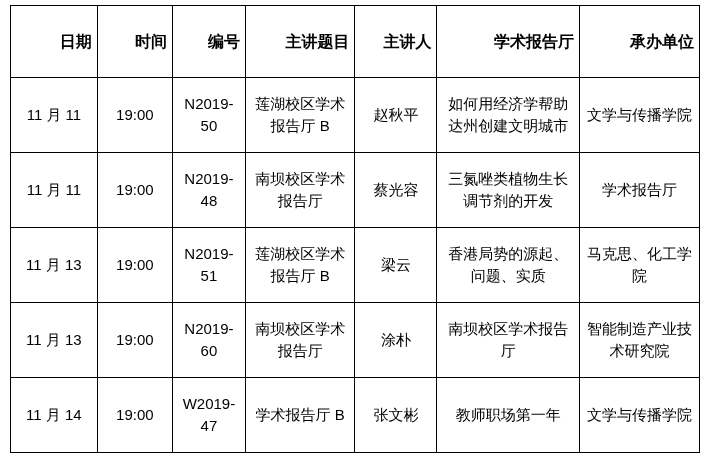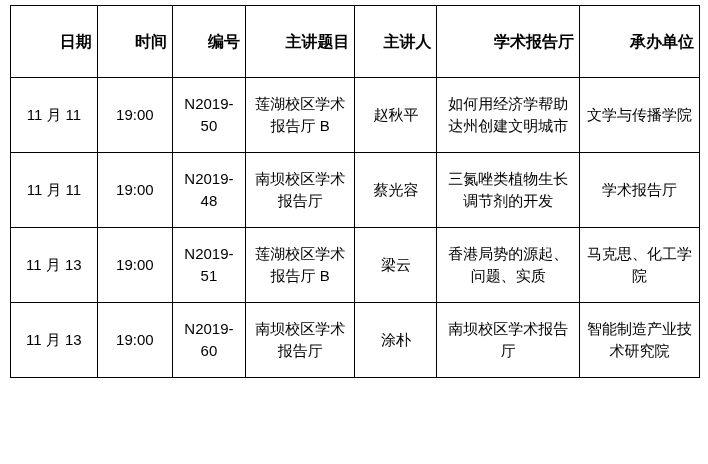--- a/index.html
+++ b/index.html
@@ -102,15 +102,24 @@
       </tr>
       <tr>
         <td>11 月 13</td>
         <td>19:00</td>
         <td>N2019-60</td>
         <td>南坝校区学术报告厅</td>
         <td>涂朴</td>
         <td>南坝校区学术报告厅</td>
         <td>智能制造产业技术研究院</td>
       </tr>
+      <tr>
+        <td>11 月 14</td>
+        <td>19:00</td>
+        <td>W2019-47</td>
+        <td>学术报告厅 B</td>
+        <td>张文彬</td>
+        <td>教师职场第一年</td>
+        <td>文学与传播学院</td>
+      </tr>
     </tbody>
   </table>
 </div>
 
 </body></html>

